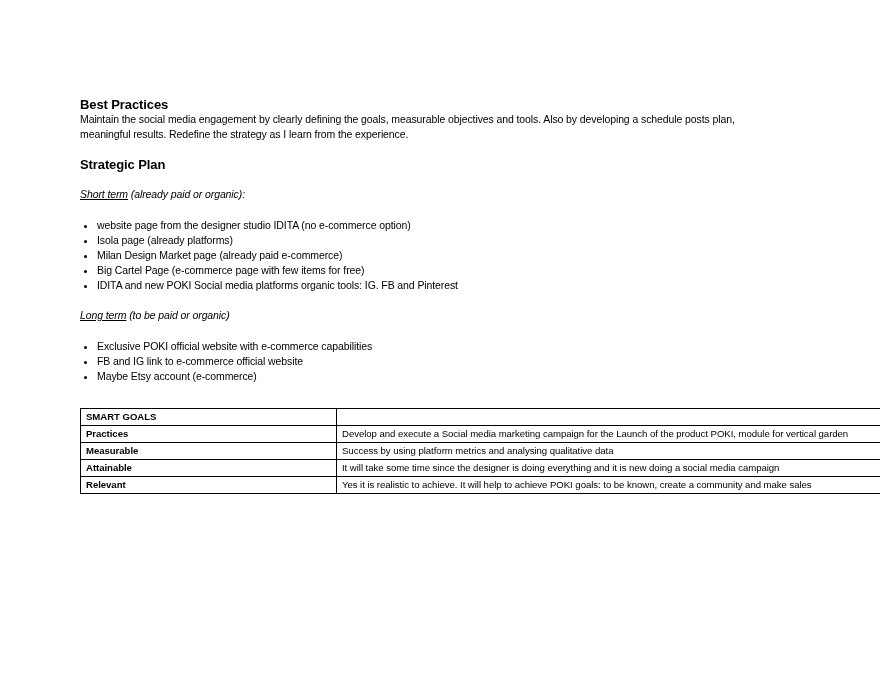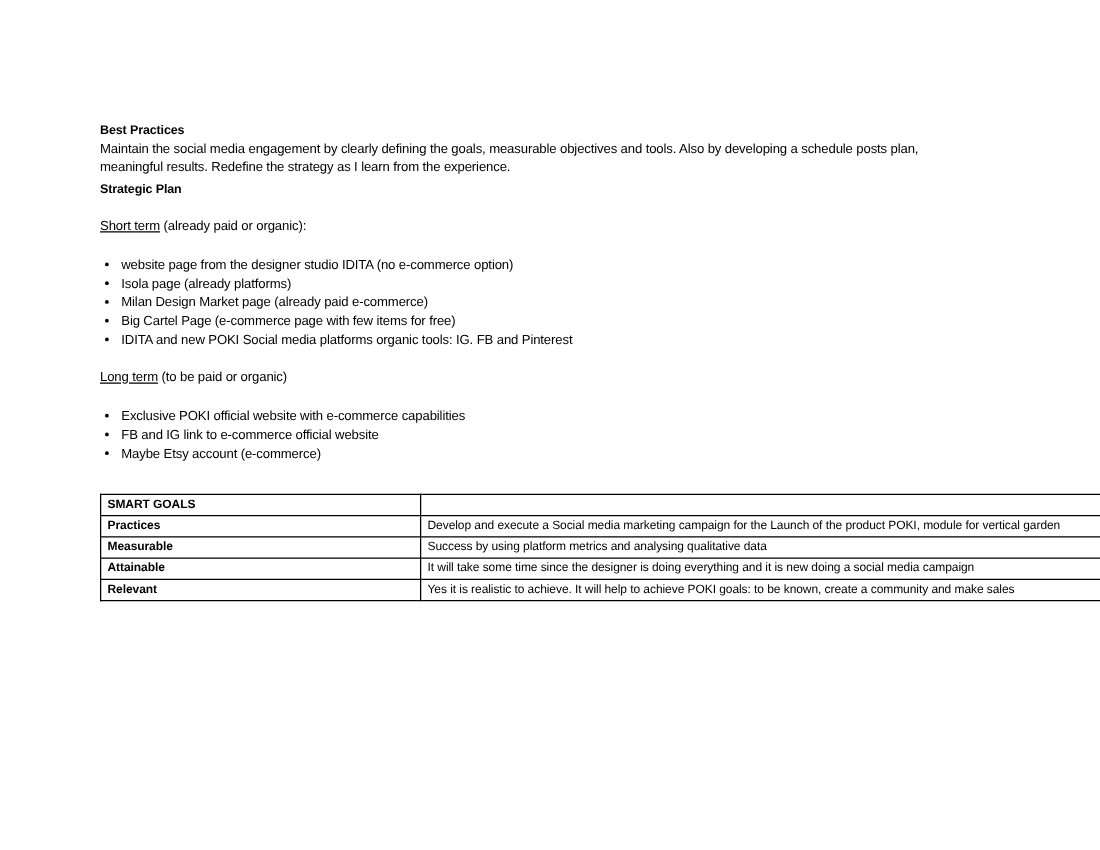--- a/index.html
+++ b/index.html
@@ -17,32 +17,32 @@
     color: #000000;
     font-family: "Liberation Sans", sans-serif;
     font-size: 10.5px;
     letter-spacing: -0.1px;
     line-height: 15px;
     overflow: hidden;
   }
   .heading {
     font-weight: 700;
     margin: 0;
-    font-size: 10px;
+    font-size: 13px;
     line-height: 15px;
   }
   .para {
     margin: 0;
   }
   .pline {
     display: block;
     white-space: nowrap;
   }
-  .heading-sp { margin-top: 2px; }
-  .term-line { margin: 15px 0 0 0; }
+  .heading-sp { margin-top: 15px; }
+  .term-line { margin: 15px 0 0 0; font-style: italic; }
   .term-label { text-decoration: underline; }
   ul.bullets {
     margin: 16px 0 0 0;
     padding: 0 0 0 17px;
     list-style: disc outside;
   }
   ul.bullets li {
     line-height: 15px;
     padding-left: 0;
   }

